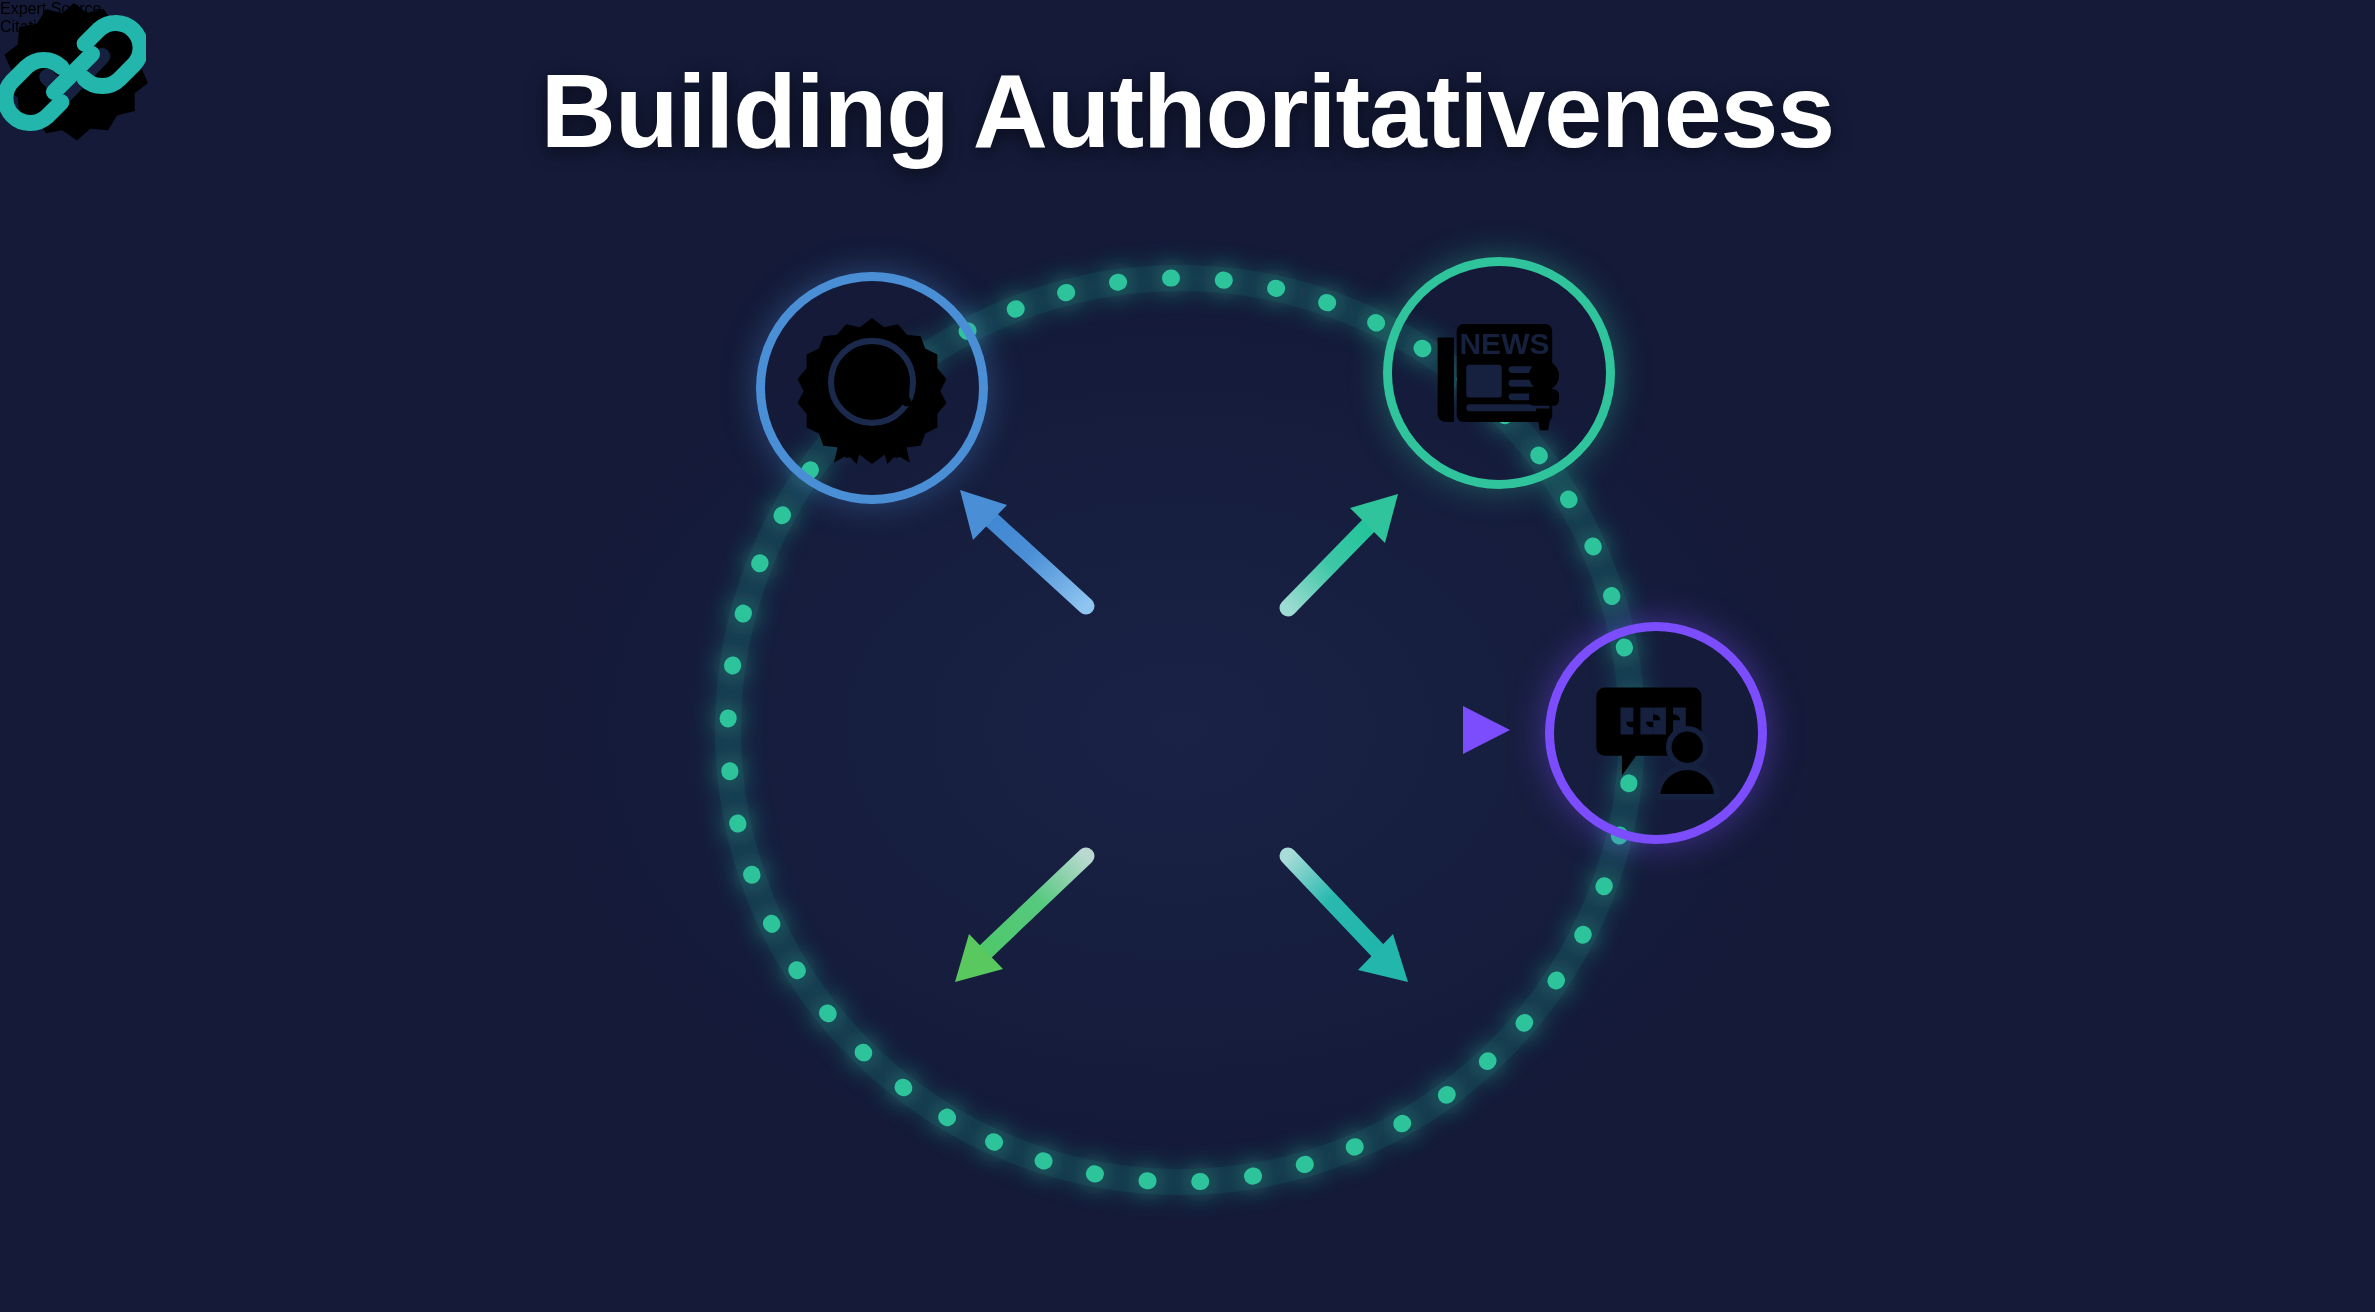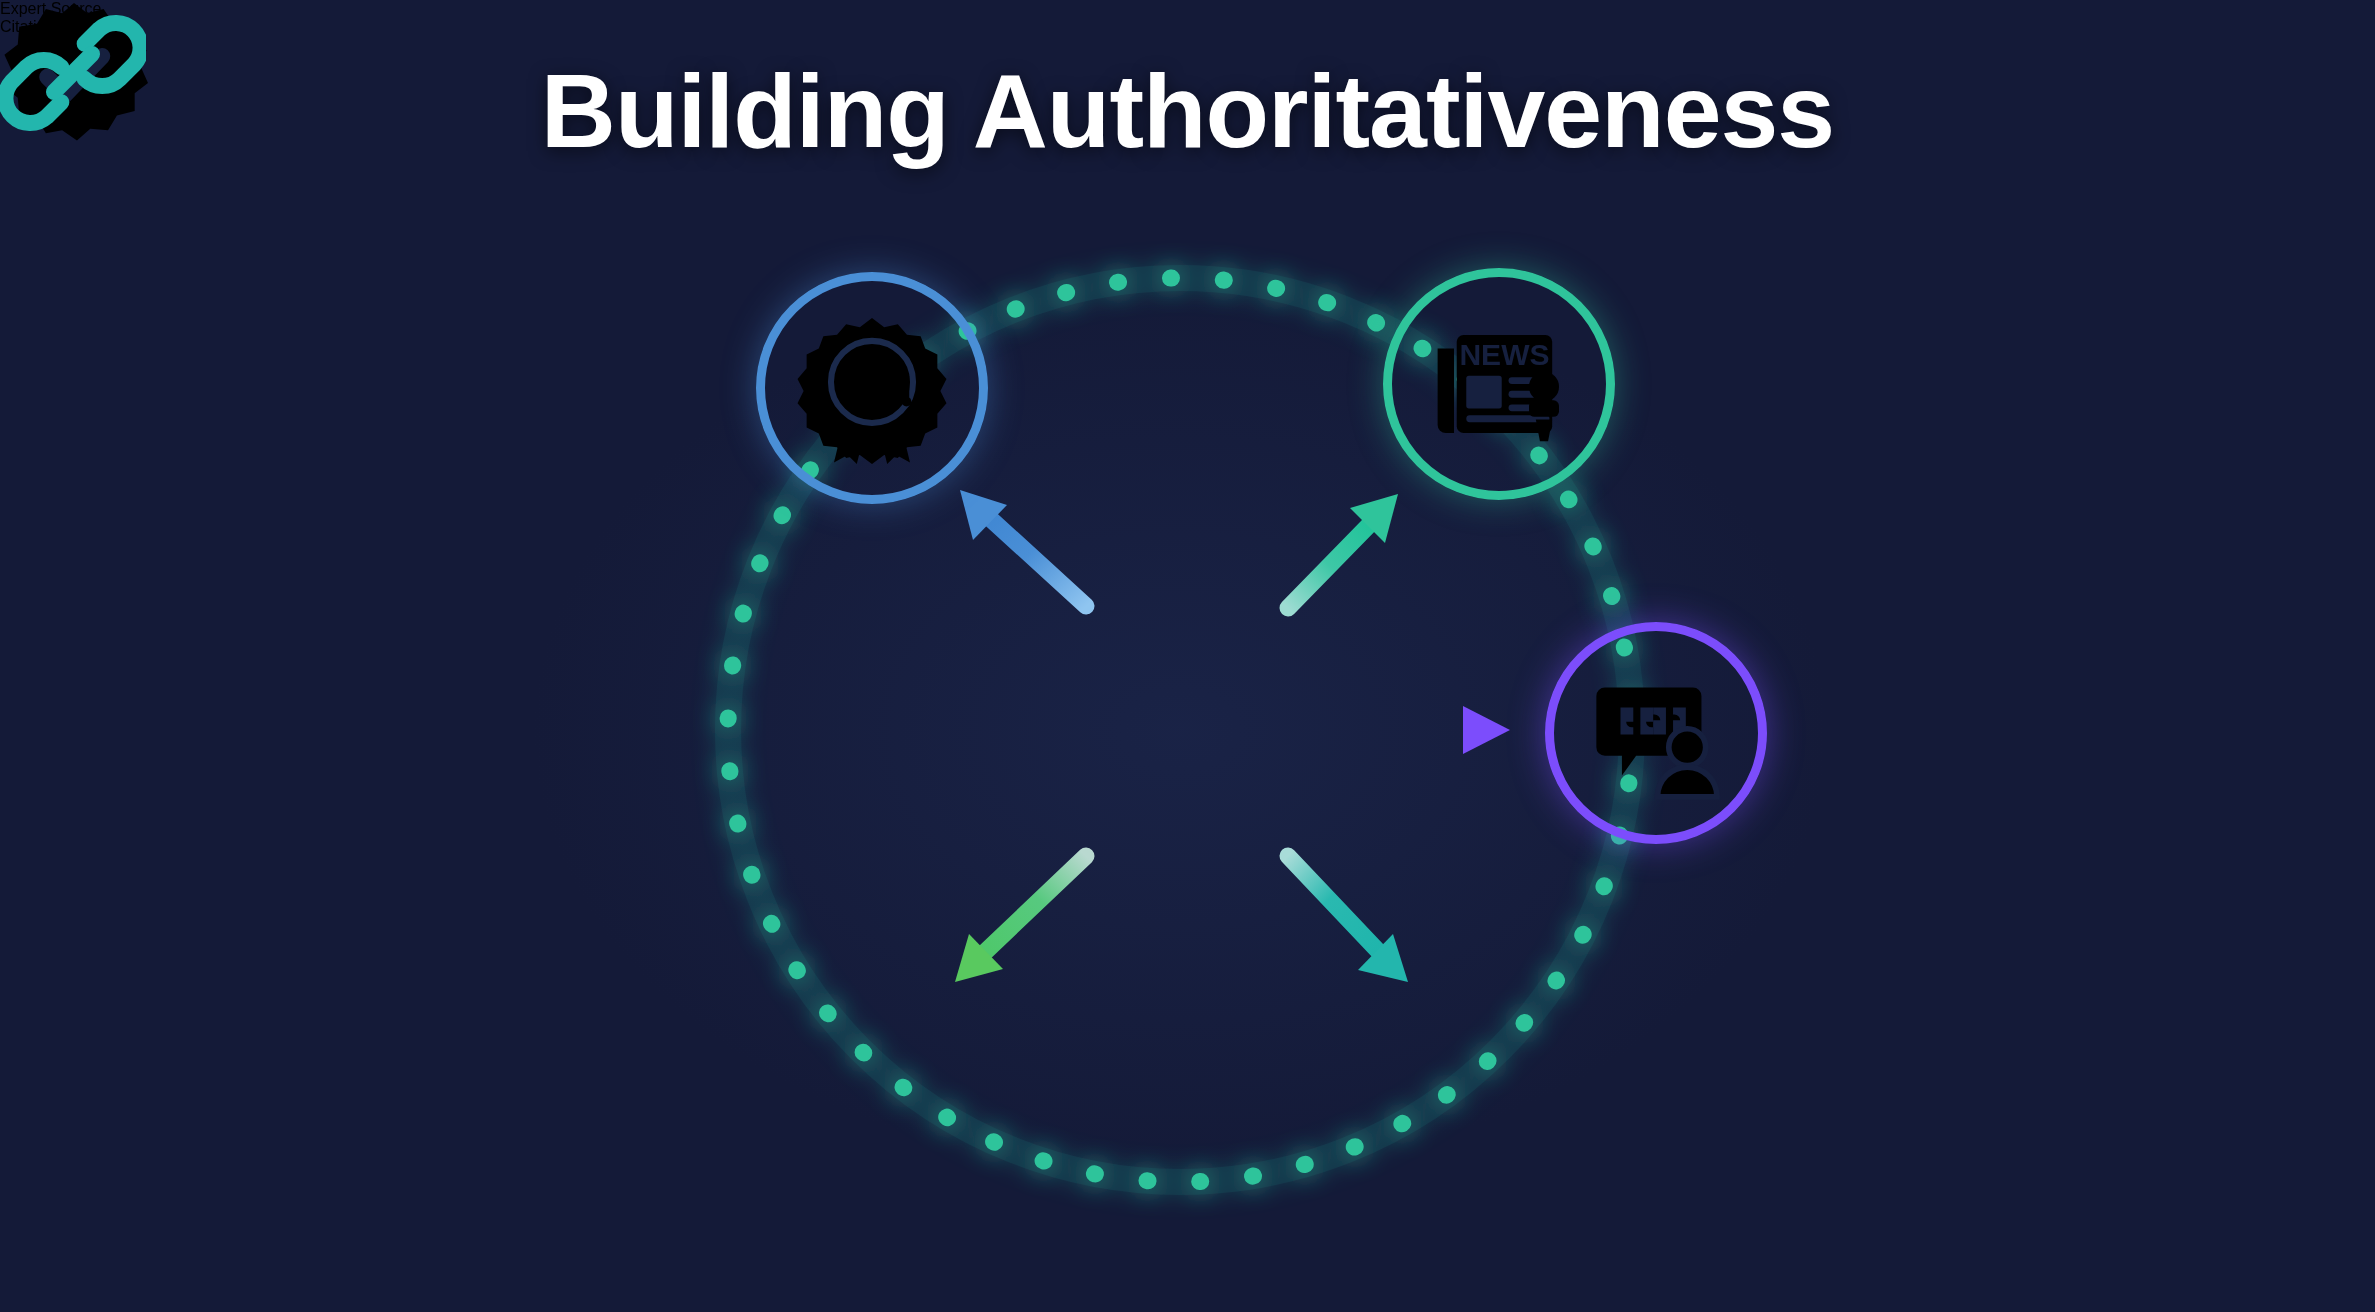--- a/index.html
+++ b/index.html
@@ -50,21 +50,21 @@
     border-radius: 50%;
     display: flex;
     align-items: center;
     justify-content: center;
     background: transparent;
   }
   .node svg { display:block; }
 
   .node-badge   { left: 756px;  top: 272px;  width: 232px; height: 232px;
                   border: 9px solid #4a8fd6; box-shadow: 0 0 34px rgba(74,143,214,0.40); }
-  .node-news    { left: 1383px; top: 268px;  width: 232px; height: 232px;
+  .node-news    { left: 1383px; top: 257px;  width: 232px; height: 232px;
                   border: 9px solid #2fc49b; box-shadow: 0 0 34px rgba(47,196,155,0.40); }
   .node-quote   { left: 1545px; top: 622px;  width: 222px; height: 222px;
                   border: 9px solid #7c4dfc; box-shadow: 0 0 36px rgba(124,77,252,0.45); }</style>
 </head>
 <body>
 
 <div id="stage">
 
   <div id="title">Building Authoritativeness</div>
 

